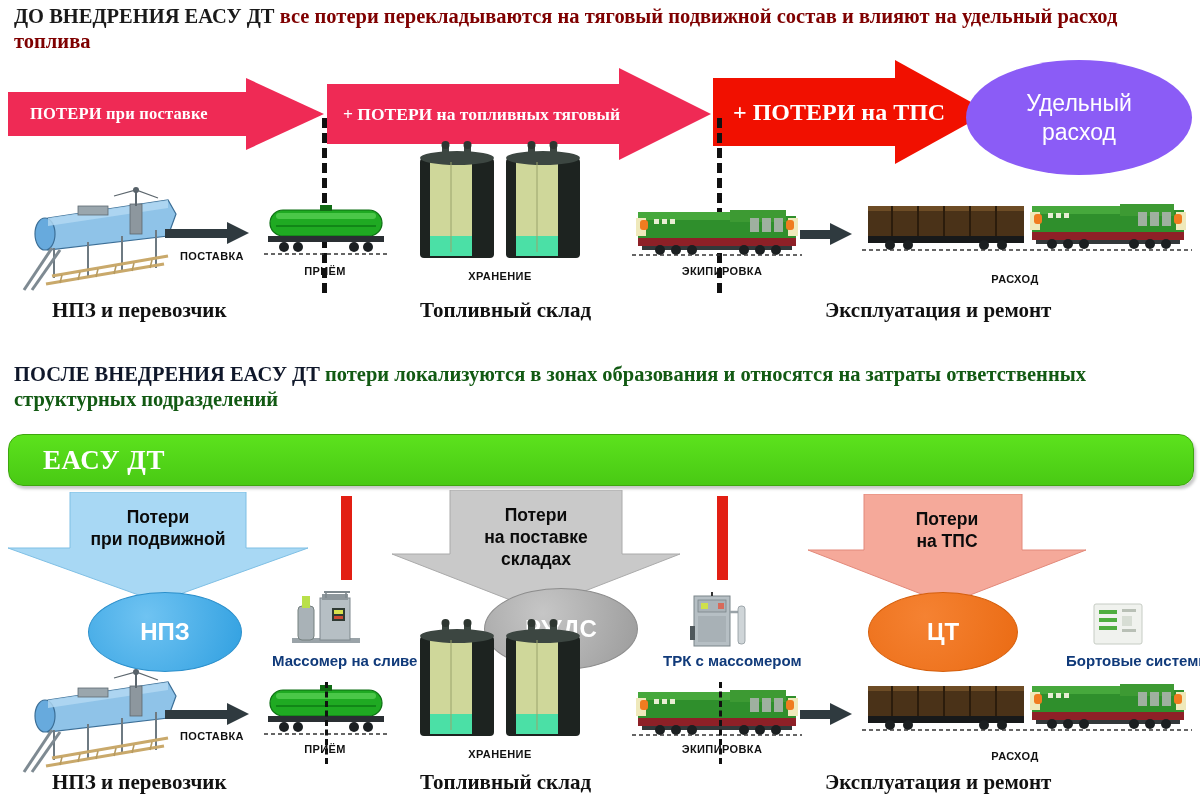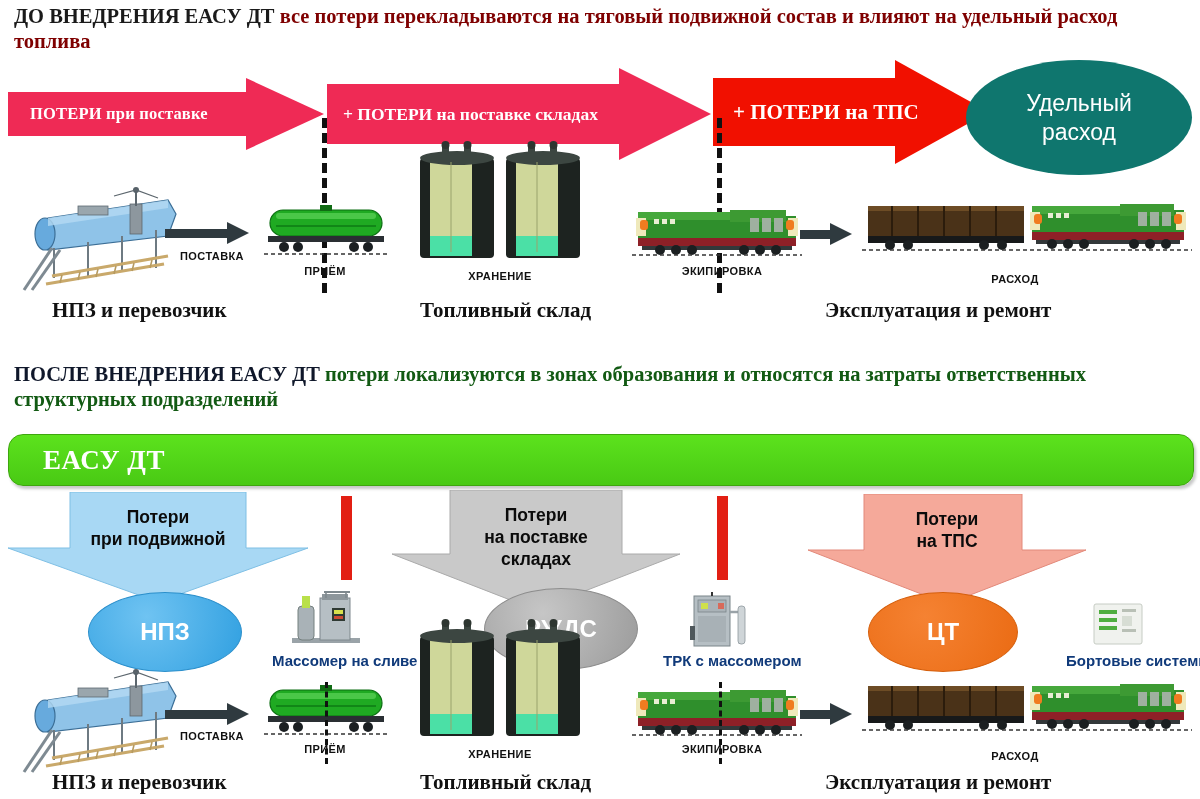--- a/index.html
+++ b/index.html
@@ -32,26 +32,26 @@
   #arrow-depots{left:327px;top:68px;width:382px;height:92px;}
   #arrow-depots .body{position:absolute;left:0;top:16px;width:300px;height:60px;background:#ef2a55;}
   #arrow-depots .head{position:absolute;left:292px;top:0;width:0;height:0;
       border-top:46px solid transparent;border-bottom:46px solid transparent;border-left:92px solid #ef2a55;}
   #arrow-depots .lbl{margin-left:16px;font-size:17.5px;}
 
   #arrow-tps{left:713px;top:60px;width:275px;height:104px;}
   #arrow-tps .body{position:absolute;left:0;top:18px;width:190px;height:68px;background:#f11000;}
   #arrow-tps .head{position:absolute;left:182px;top:0;width:0;height:0;
       border-top:52px solid transparent;border-bottom:52px solid transparent;border-left:94px solid #f11000;}
-  #arrow-tps .lbl{margin-left:20px;font-size:21px;}
+  #arrow-tps .lbl{margin-left:20px;font-size:24px;}
 
   
   #result-ellipse{
     position:absolute;left:966px;top:60px;width:226px;height:115px;
-    background:#0f766e;border-radius:50%;
+    background:#8b5cf6;border-radius:50%;
     display:flex;align-items:center;justify-content:center;text-align:center;
     color:#fff;font-size:23px;line-height:1.25;
   }
 
   
   .vdash{position:absolute;width:0;border-left:5px dashed #111;}
   #divider-top-1{left:322px;top:118px;height:175px;}
   #divider-top-2{left:717px;top:118px;height:175px;}
 
   
@@ -119,21 +119,21 @@
 
   <div class="chev" id="arrow-supply">
     <div class="body"></div>
     <div class="head"></div>
     <div class="lbl">ПОТЕРИ при поставке</div>
   </div>
 
   <div class="chev" id="arrow-depots">
     <div class="body"></div>
     <div class="head"></div>
-    <div class="lbl">+ ПОТЕРИ на поставке складах</div>
+    <div class="lbl">+ ПОТЕРИ на топливных тяговый</div>
   </div>
 
   <div class="chev" id="arrow-tps">
     <div class="body"></div>
     <div class="head"></div>
     <div class="lbl">+ ПОТЕРИ на ТПС</div>
   </div>
 
   <div id="result-ellipse">
     <div>

